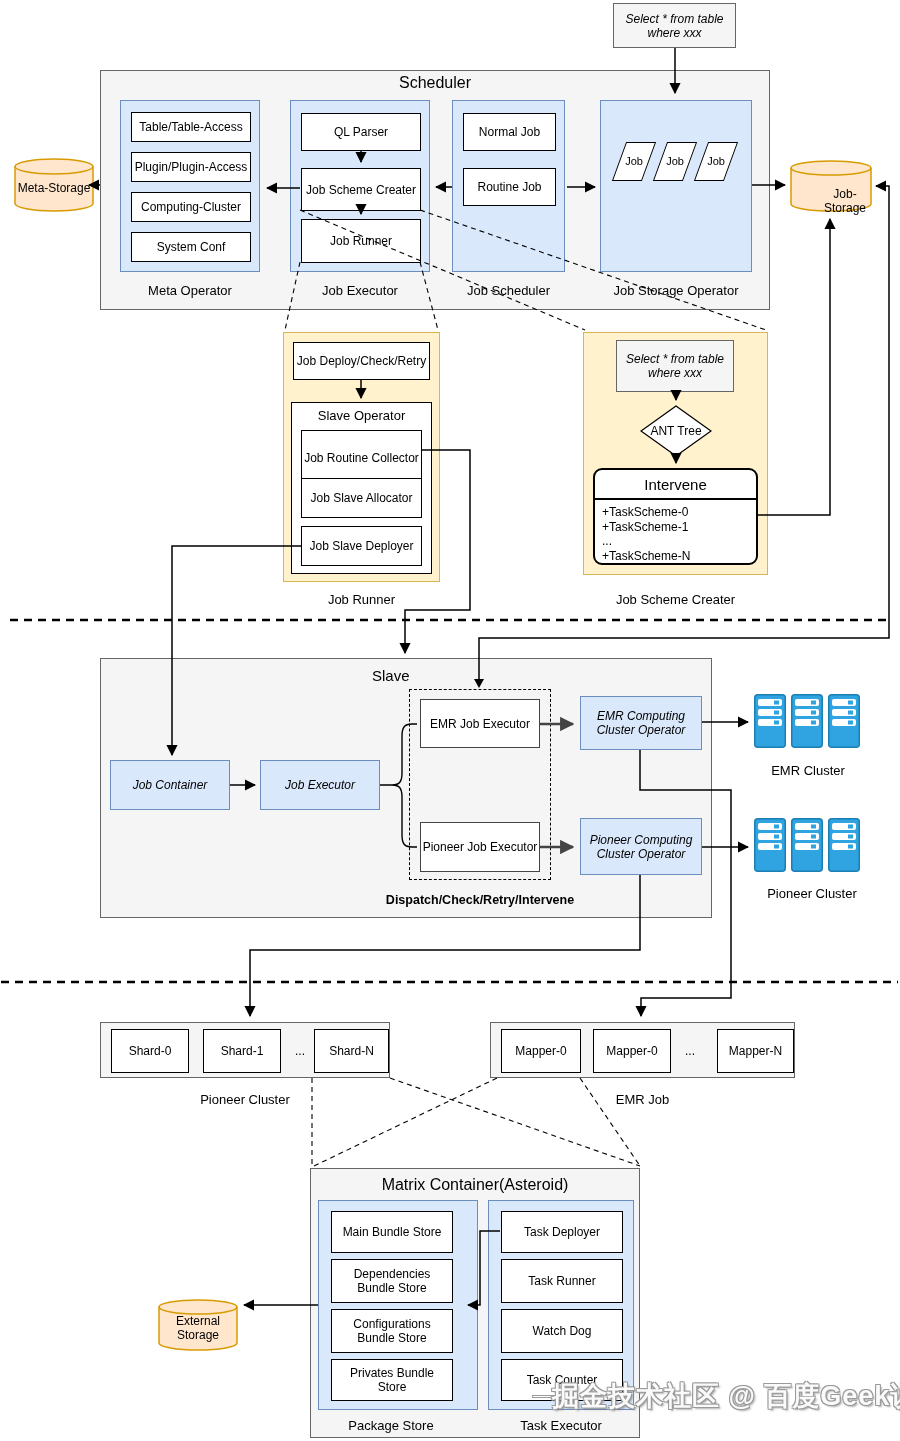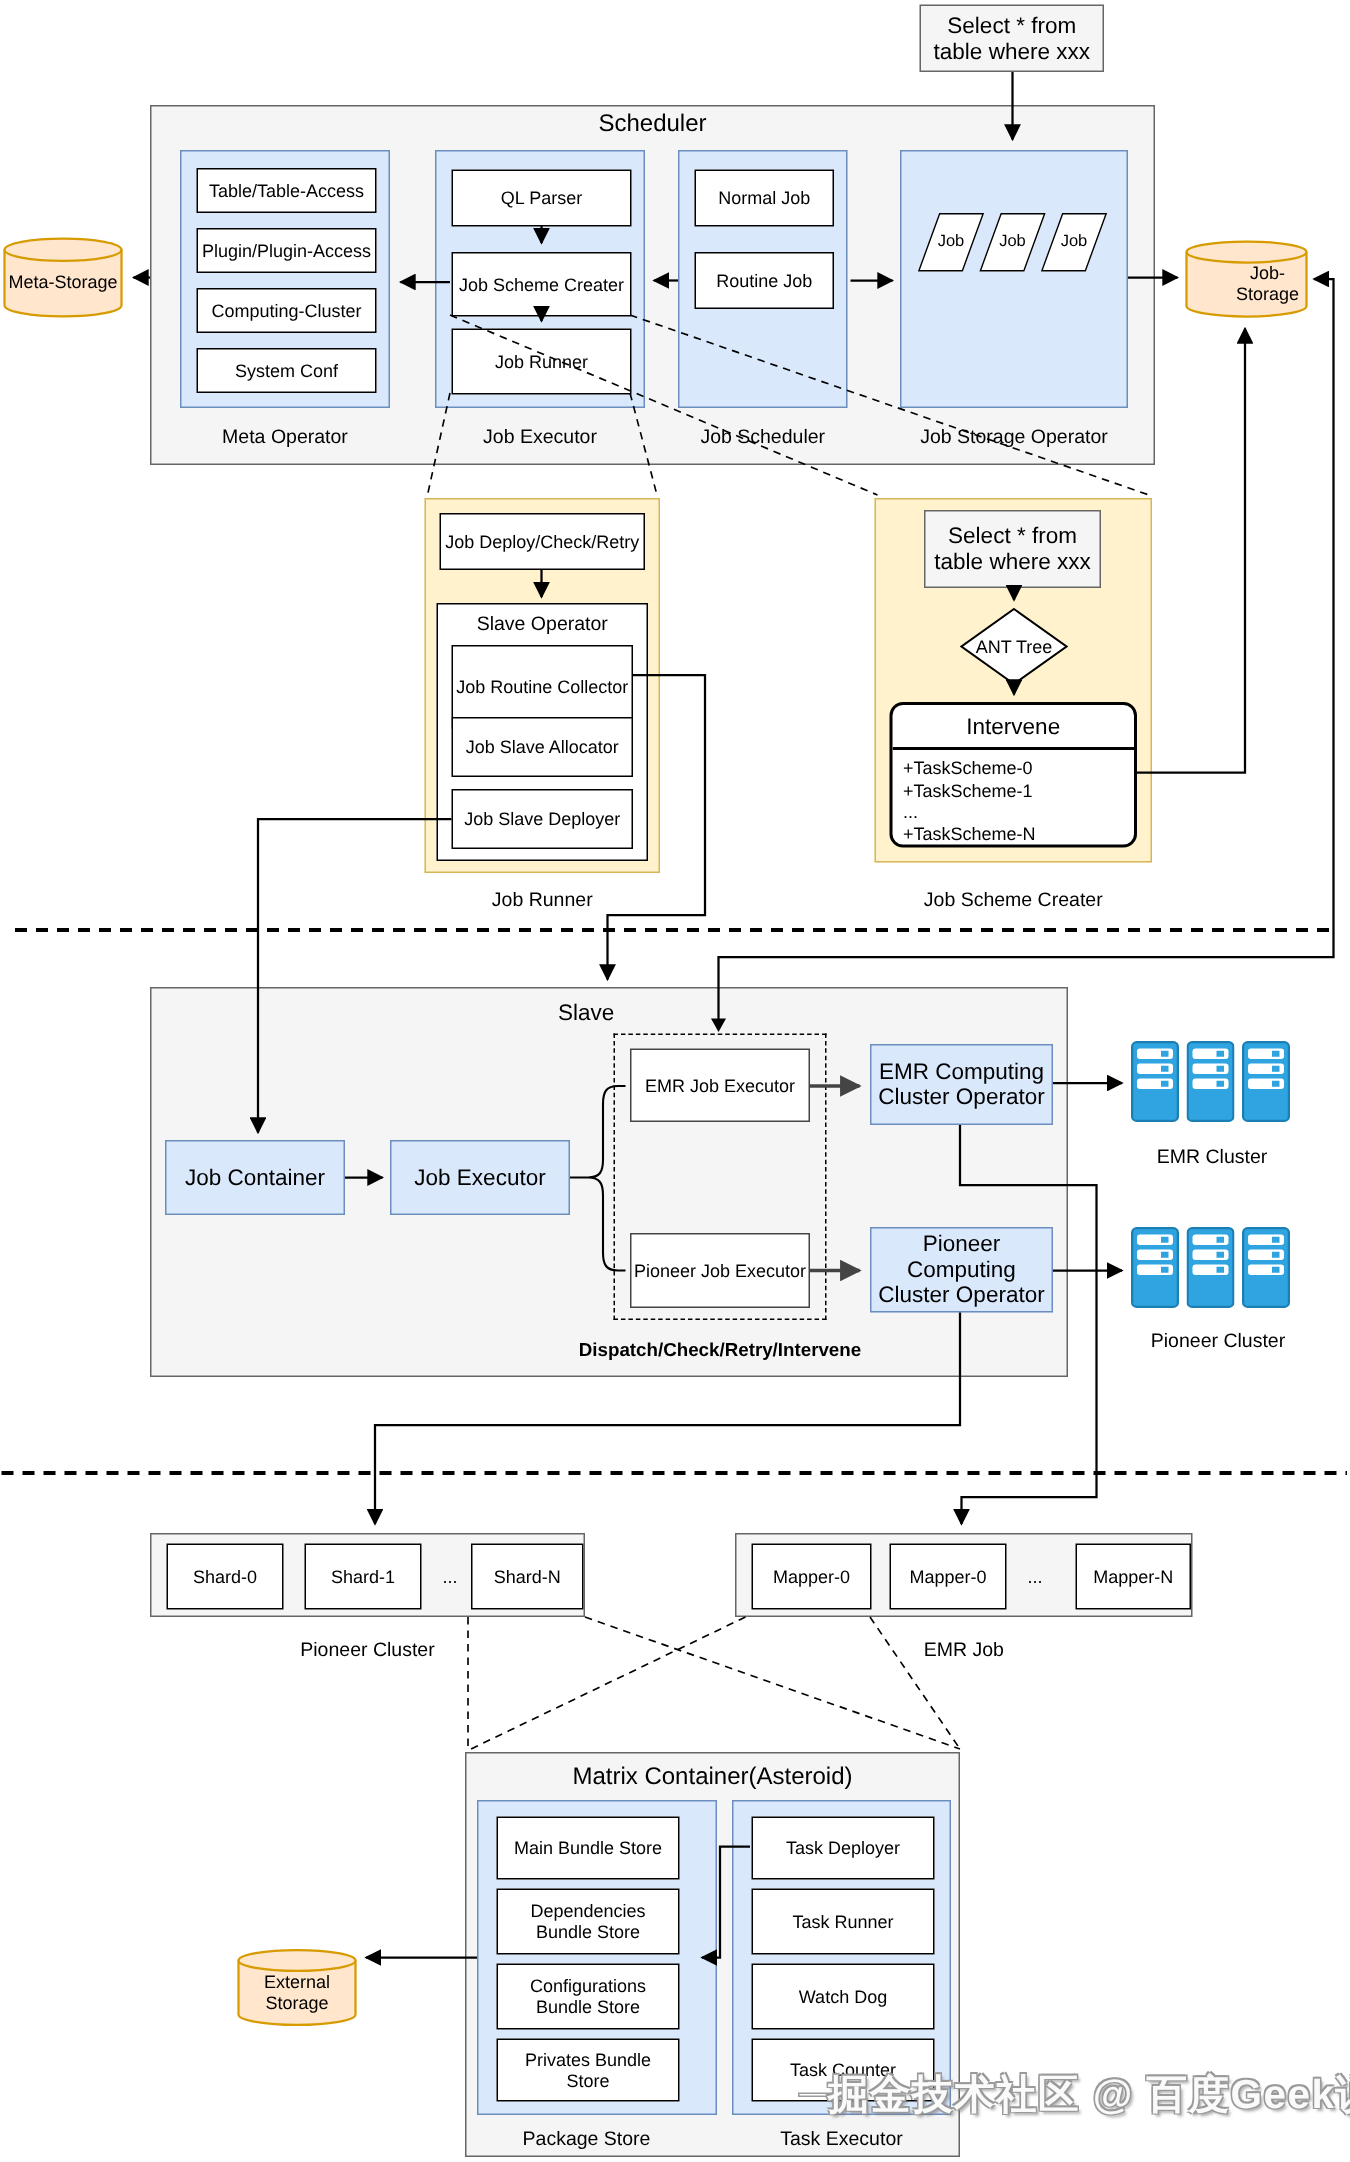--- a/index.html
+++ b/index.html
@@ -6,21 +6,21 @@
   body{width:900px;height:1441px;position:relative;font-family:"Liberation Sans",sans-serif;color:#000;}
   .abs{position:absolute;box-sizing:border-box;}
   .cbox{display:flex;align-items:center;justify-content:center;text-align:center;box-sizing:border-box;}
   .gc{background:#F5F5F5;border:1px solid #666;}
   .bc{background:#DAE8FC;border:1px solid #6C8EBF;}
   .yc{background:#FFF2CC;border:1px solid #D6B656;}
   .wb{background:#fff;border:1px solid #000;font-size:12px;}
   .wb2{background:#fff;border:1.5px solid #444;font-size:12px;}
   .lbl{font-size:13px;text-align:center;}
   .sec-title{font-size:16px;text-align:center;}
-  .small{font-size:15px;}
+  .small{font-size:12px;font-style:italic;}
   .dashedbox{border:1.5px dashed #000;background:transparent;}
   .cyl-text{display:flex;align-items:center;justify-content:center;text-align:center;font-size:12px;padding-top:6px;}
   .para{background:#fff;border:1px solid #000;transform:skewX(-20deg);}
   .para span{display:block;transform:skewX(20deg);font-size:11px;text-align:center;line-height:37px;}
   .uml{background:#fff;border:2px solid #000;border-radius:9px;overflow:hidden;}
   .uml .uml-title{font-size:15px;text-align:center;padding:6px 0 5px 0;border-bottom:2px solid #000;}
   .uml .uml-attrs{font-size:12px;line-height:14.5px;padding:5px 0 0 7px;text-align:left;}
   svg.overlay{position:absolute;left:0;top:0;z-index:6;pointer-events:none;}
   .watermark{z-index:20;font-size:27px;font-weight:bold;color:rgba(255,255,255,0.95);
     text-shadow:-1px -1px 0 #9a9a9a,1px -1px 0 #9a9a9a,-1px 1px 0 #9a9a9a,1px 1px 0 #9a9a9a,2px 2px 2px rgba(120,120,120,.6);
@@ -62,33 +62,33 @@
     </div>
   <div class="abs para" style="left:59px;top:41px;width:30px;height:39px;">
       <span>Job</span>
     </div>
   <div class="abs para" style="left:100px;top:41px;width:30px;height:39px;">
       <span>Job</span>
     </div>
 </div>
 <div class="abs lbl" style="left:600px;top:283px;width:152px;">Job Storage Operator</div>
 
-<div class="abs" style="left:2px;top:157px;width:80px;height:56px;">
+<div class="abs" style="left:14px;top:157px;width:80px;height:56px;">
   <svg width="80" height="56" viewBox="0 0 80 56">
       <path d="M1,9.5 a39,7.5 0 0,1 78,0 v37 a39,7.5 0 0,1 -78,0 z" fill="#FFE6CC" stroke="#D79B00" stroke-width="1.5"></path>
       <path d="M1,9.5 a39,7.5 0 0,0 78,0" fill="none" stroke="#D79B00" stroke-width="1.5"></path>
     </svg>
   <div class="abs cyl-text" style="left:0;top:0;width:80px;height:56px;">Meta-Storage</div>
 </div>
 <div class="abs" style="left:790px;top:159px;width:82px;height:54px;">
   <svg width="82" height="54" viewBox="0 0 82 54">
       <path d="M1,9 a40,7 0 0,1 80,0 v36 a40,7 0 0,1 -80,0 z" fill="#FFE6CC" stroke="#D79B00" stroke-width="1.5"></path>
       <path d="M1,9 a40,7 0 0,0 80,0" fill="none" stroke="#D79B00" stroke-width="1.5"></path>
     </svg>
-  <div class="abs cyl-text" style="left:0;top:0;width:82px;height:54px;padding-left:28px;">Job-Storage</div>
+  <div class="abs cyl-text" style="left:0;top:12px;width:82px;height:54px;padding-left:28px;">Job-Storage</div>
 </div>
 <div class="abs" style="left:158px;top:1298px;width:80px;height:54px;">
   <svg width="80" height="54" viewBox="0 0 80 54">
       <path d="M1,9 a39,7 0 0,1 78,0 v36 a39,7 0 0,1 -78,0 z" fill="#FFE6CC" stroke="#D79B00" stroke-width="1.5"></path>
       <path d="M1,9 a39,7 0 0,0 78,0" fill="none" stroke="#D79B00" stroke-width="1.5"></path>
     </svg>
   <div class="abs cyl-text" style="left:5px;top:0;width:70px;height:54px;line-height:14px;">External Storage</div>
 </div>
 
 <div class="abs yc" style="left:283px;top:332px;width:157px;height:250px;"></div>

